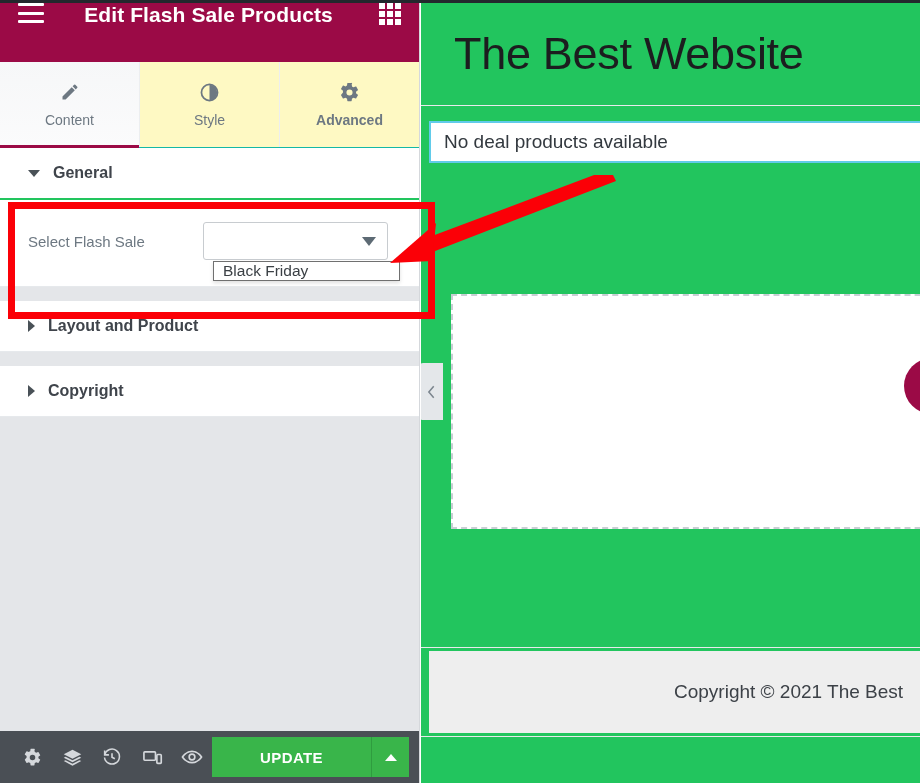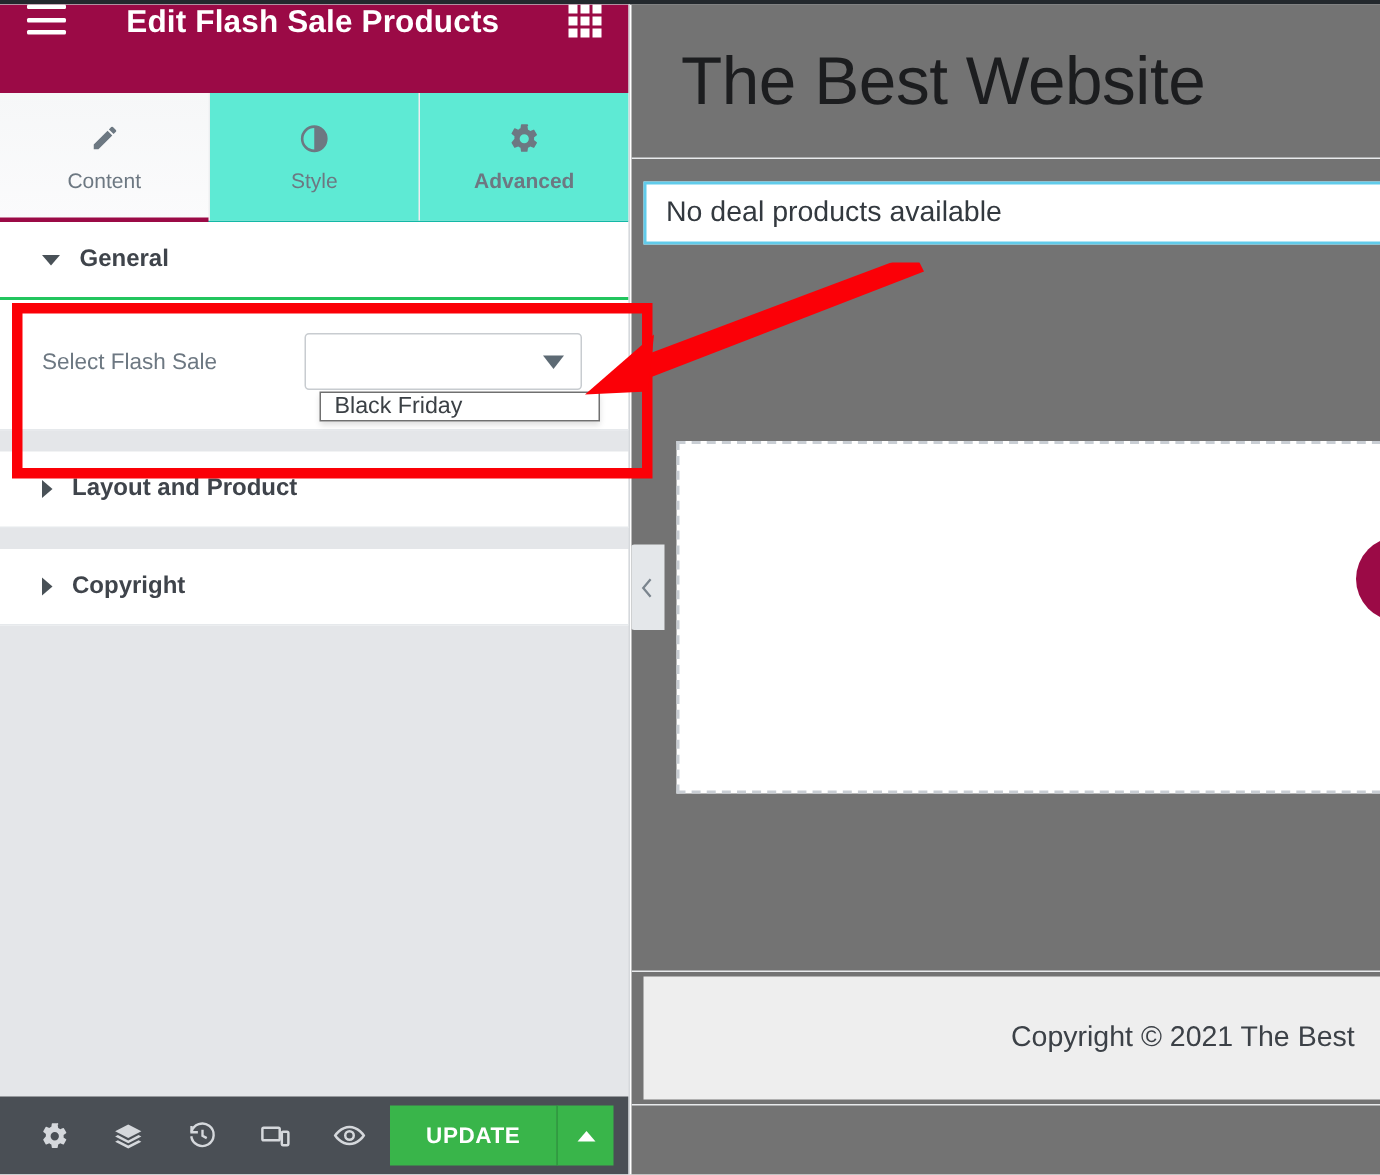--- a/index.html
+++ b/index.html
@@ -65,21 +65,21 @@
     background: #ffffff;
     border-bottom: 1px solid #14b8a6;
   }
   .tab {
     flex: 1 1 0;
     display: flex; flex-direction: column;
     align-items: center; justify-content: center;
     gap: 9px;
     cursor: pointer;
     position: relative;
-    background: #5eead4;
+    background: #fef9c3;
     border-right: 1px solid #eceef0;
   }
   .tab:last-child { border-right: none; font-weight: bold; }
   .tab.active {
     background: linear-gradient(#f6f7f8, #fbfbfc);
   }
   .tab.active::after {
     content: ""; position: absolute; left: 0; right: 0; bottom: -1px;
     height: 3px; background: #9b0a46;
   }
@@ -189,21 +189,21 @@
   }
   .update-group {
     margin-left: auto;
     display: flex; height: 40px; align-self: center;
   }
   .update-btn {
     background: #39b54a;
     color: #ffffff;
     font-size: 15px; font-weight: 700;
     letter-spacing: .4px;
-    padding: 0 24px;
+    padding: 0 48px;
     display: flex; align-items: center; justify-content: center;
     border: none; cursor: pointer;
     font-family: "Liberation Sans", sans-serif;
   }
   .update-caret {
     background: #39b54a;
     border-left: 1px solid #2f9c3f;
     width: 38px;
     display: flex; align-items: center; justify-content: center;
     cursor: pointer;
@@ -212,21 +212,21 @@
     width: 0; height: 0;
     border-left: 6px solid transparent;
     border-right: 6px solid transparent;
     border-bottom: 7px solid #ffffff;
   }
 
   
   .preview {
     position: absolute; top: 3px; left: 421px;
     width: 499px; height: 780px;
-    background: #737373;
+    background: #22c55e;
     overflow: hidden;
   }
   .site-title {
     font-size: 45px; font-weight: 400; color: #1c1d1f;
     padding: 25px 0 0 33px;
     letter-spacing: -.3px;
     white-space: nowrap;
   }
   .site-head-rule {
     margin-top: 25px;

